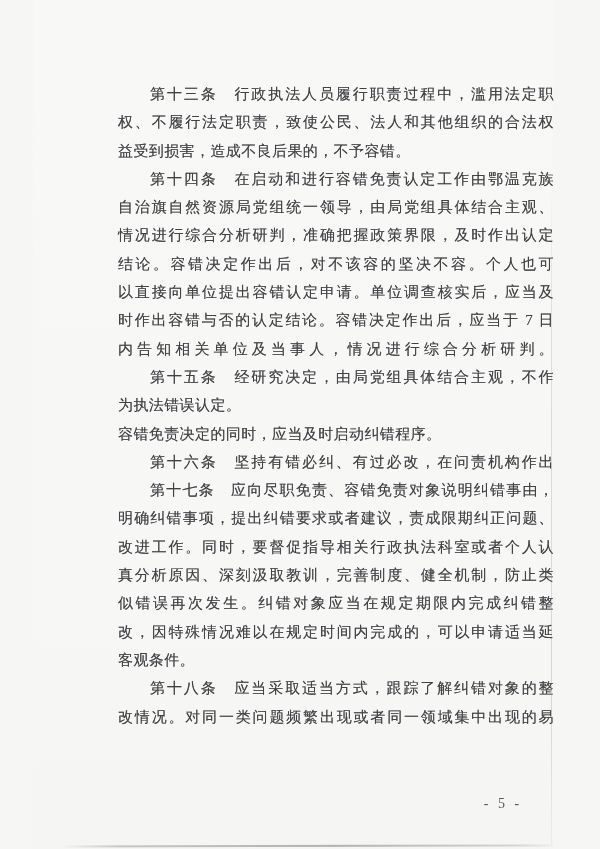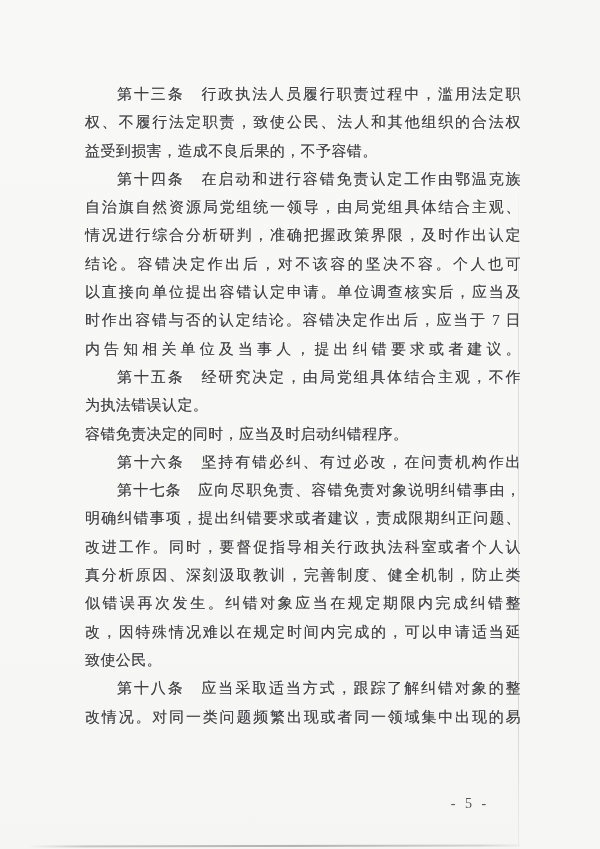--- a/index.html
+++ b/index.html
@@ -6,20 +6,21 @@
   html, body {
     width: 600px; height: 849px;
     background: #f6f6f4;
     font-family: "Liberation Serif", "DejaVu Serif", serif;
     overflow: hidden;
   }
   .page {
     position: relative;
     width: 520px; height: 849px;
     background: linear-gradient(180deg, #f8f8f6 0%, #f7f7f5 70%, #f5f5f3 100%);
+    margin-left: 33px;
   }
   .doc-body {
     position: absolute;
     left: 85px;
     top: 80px;
     width: 436px;
     font-size: 15px;
     line-height: 28.3px;
     color: #414146;
     text-shadow: 0 0 0.4px rgba(65,65,70,0.55);
@@ -77,38 +78,38 @@
         <div class="line flush">权、不履行法定职责，致使公民、法人和其他组织的合法权</div>
         <div class="line">益受到损害，造成不良后果的，不予容错。</div>
       </div>
       <div class="paragraph">
         <div class="line first flush">第十四条　在启动和进行容错免责认定工作由鄂温克族</div>
         <div class="line flush">自治旗自然资源局党组统一领导，由局党组具体结合主观、</div>
         <div class="line flush">情况进行综合分析研判，准确把握政策界限，及时作出认定</div>
         <div class="line flush">结论。容错决定作出后，对不该容的坚决不容。个人也可</div>
         <div class="line flush">以直接向单位提出容错认定申请。单位调查核实后，应当及</div>
         <div class="line flush">时作出容错与否的认定结论。容错决定作出后，应当于 7 日</div>
-        <div class="line flush">内告知相关单位及当事人，提出纠错要求或者建议。</div>
+        <div class="line flush">内告知相关单位及当事人，情况进行综合分析研判。</div>
       </div>
       <div class="paragraph">
         <div class="line first flush">第十五条　经研究决定，由局党组具体结合主观，不作</div>
         <div class="line">为执法错误认定。</div>
       </div>
       <div class="paragraph">
         <div class="line">容错免责决定的同时，应当及时启动纠错程序。</div>
         <div class="line first flush">第十六条　坚持有错必纠、有过必改，在问责机构作出</div>
       </div>
       <div class="paragraph">
         <div class="line first flush">第十七条　应向尽职免责、容错免责对象说明纠错事由，</div>
         <div class="line flush">明确纠错事项，提出纠错要求或者建议，责成限期纠正问题、</div>
         <div class="line flush">改进工作。同时，要督促指导相关行政执法科室或者个人认</div>
         <div class="line flush">真分析原因、深刻汲取教训，完善制度、健全机制，防止类</div>
         <div class="line flush">似错误再次发生。纠错对象应当在规定期限内完成纠错整</div>
         <div class="line flush">改，因特殊情况难以在规定时间内完成的，可以申请适当延</div>
-        <div class="line">致使公民。</div>
+        <div class="line">客观条件。</div>
       </div>
       <div class="paragraph">
         <div class="line first flush">第十八条　应当采取适当方式，跟踪了解纠错对象的整</div>
         <div class="line flush">改情况。对同一类问题频繁出现或者同一领域集中出现的易</div>
       </div>
     </div>
   <div class="page-number">- 5 -</div>
   <div class="scan-edge-bottom"></div>
   <div class="scan-edge-right"></div>
 </div>

